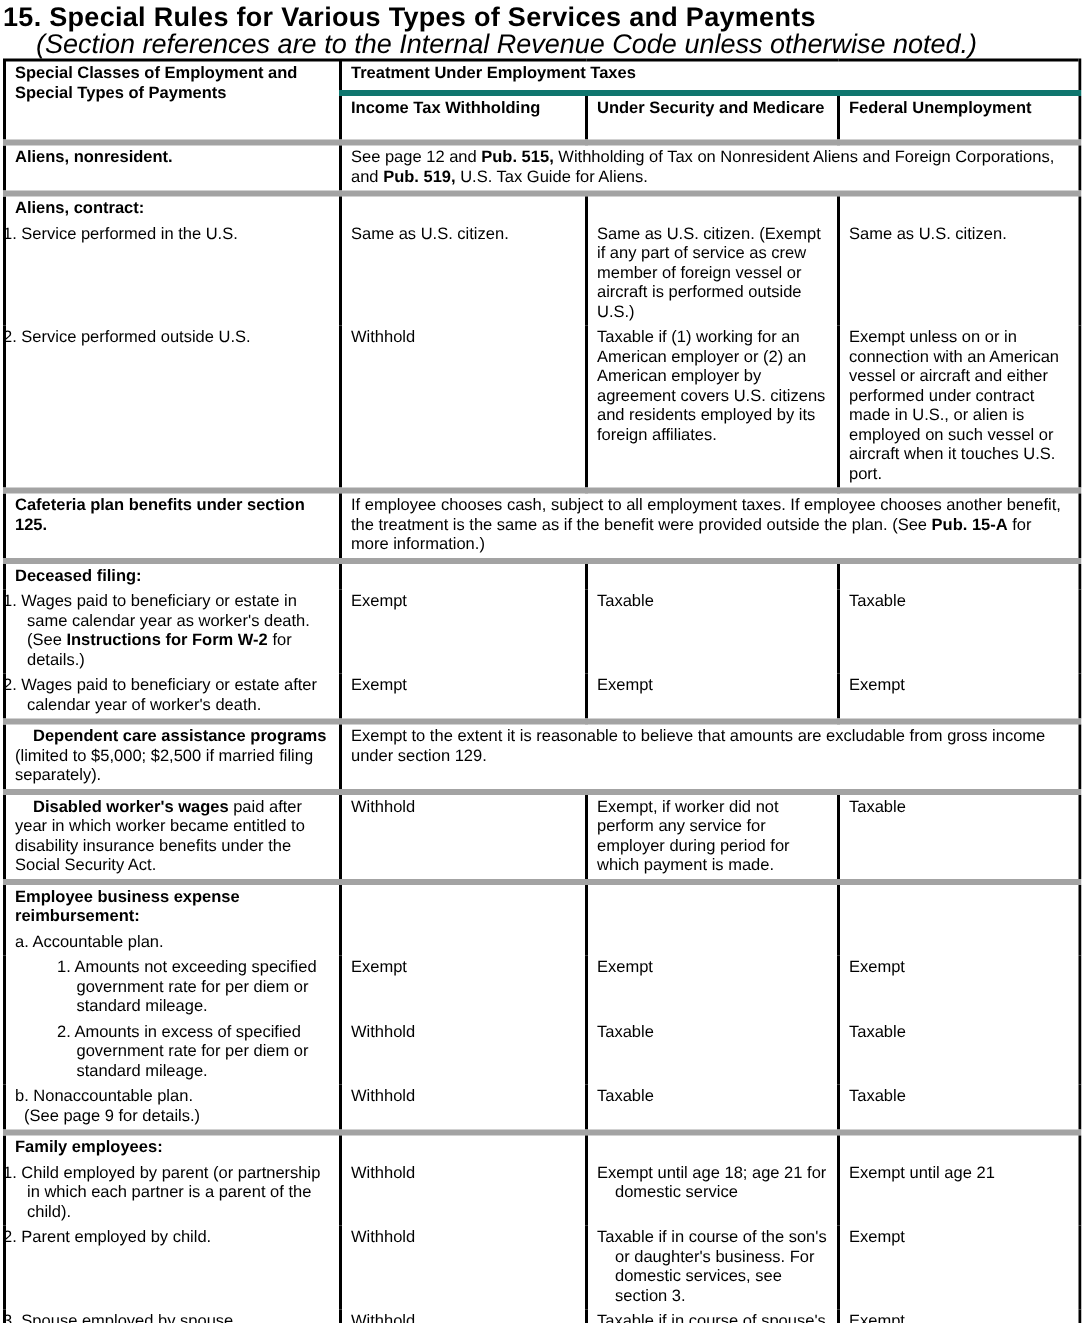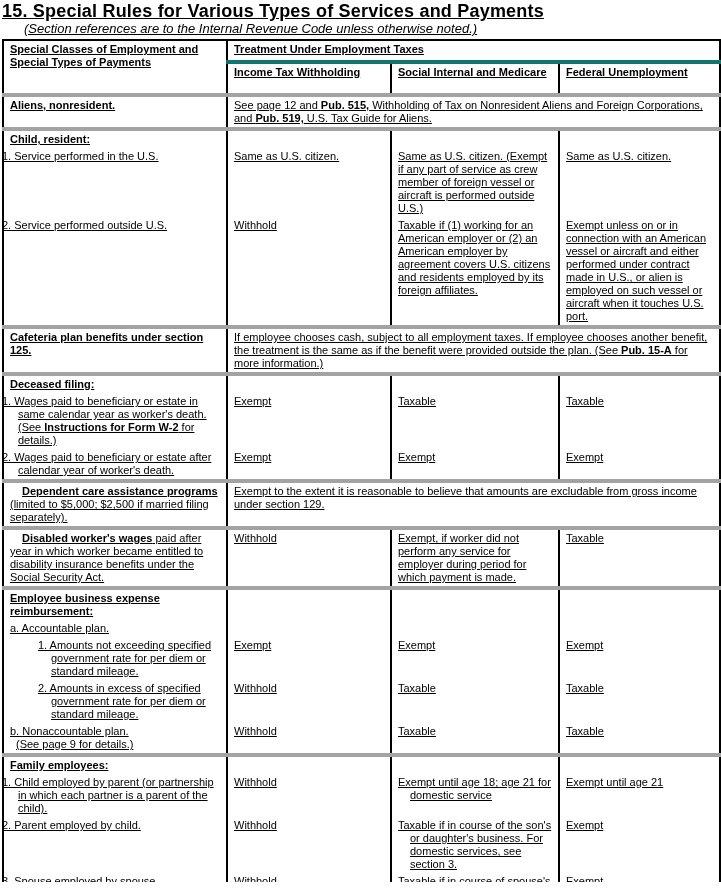--- a/index.html
+++ b/index.html
@@ -2,31 +2,31 @@
 <html><head>
 <meta charset="utf-8">
 <style>
   * { box-sizing: border-box; margin: 0; padding: 0; }
   html, body {
     background: #ffffff;
     font-family: "Liberation Sans", "DejaVu Sans", sans-serif;
     color: #000000;
     width: 721px;
   }
-  .page { width: 721px; height: 882px; padding: 1px 1px 0 2px; text-decoration: underline; }
+  .page { width: 721px; height: 882px; padding: 1px 1px 0 2px; }
 
   .doc-title {
     font-size: 18px;
     font-weight: bold;
     letter-spacing: 0.2px;
     line-height: 21px;
   }
   .doc-subtitle {
     font-style: italic;
-    font-size: 13px;
+    font-size: 18px;
     line-height: 14px;
     margin-left: 22px;
     margin-bottom: 3px;
   }
 
   table.rules {
     border-collapse: collapse;
     table-layout: fixed;
     width: 717px;
     border: 2px solid #000;
@@ -76,31 +76,31 @@
         <col style="width:161px">
     </colgroup>
 
     <tbody>
         <tr style="height:22px">
       <td class="hdr" rowspan="2">Special Classes of Employment and Special Types of Payments</td>
       <td class="hdr" colspan="3">Treatment Under Employment Taxes</td>
     </tr>
     <tr class="subhdr" style="height:33px">
       <td class="hdr">Income Tax Withholding</td>
-      <td class="hdr">Social Internal and Medicare</td>
+      <td class="hdr">Under Security and Medicare</td>
       <td class="hdr">Federal Unemployment</td>
     </tr>
 
     <tr class="gs" style="height:34px">
       <td class="b lblpad">Aliens, nonresident.</td>
       <td colspan="3"><span>See page 12 and </span><b>Pub. 515,</b><span> Withholding of Tax on Nonresident Aliens and Foreign Corporations, and </span><b>Pub. 519,</b><span> U.S. Tax Guide for Aliens.</span></td>
     </tr>
 
     <tr class="gs" style="height:16px">
-      <td class="b lblpad">Child, resident:</td>
+      <td class="b lblpad">Aliens, contract:</td>
       <td></td>
           <td></td>
           <td></td>
     </tr>
     <tr style="height:62px">
       <td>
             <div class="item">1. Service performed in the U.S.</div>
           </td>
       <td>Same as U.S. citizen.</td>
       <td>Same as U.S. citizen. (Exempt if any part of service as crew member of foreign vessel or aircraft is performed outside U.S.)</td>

